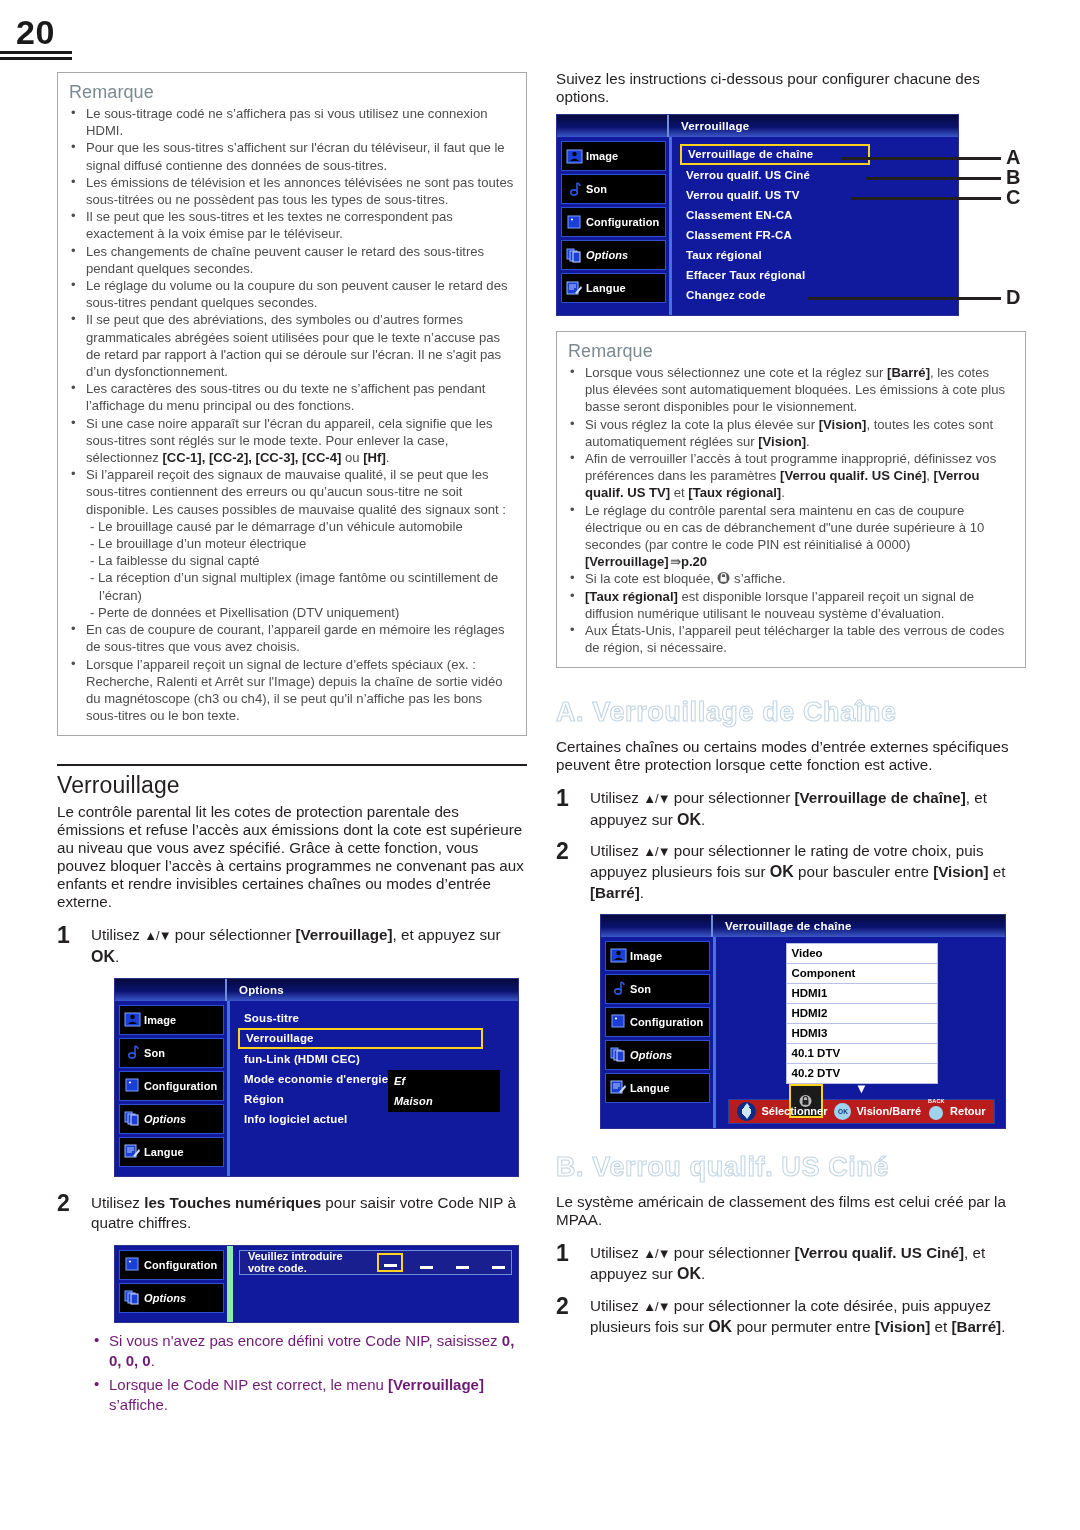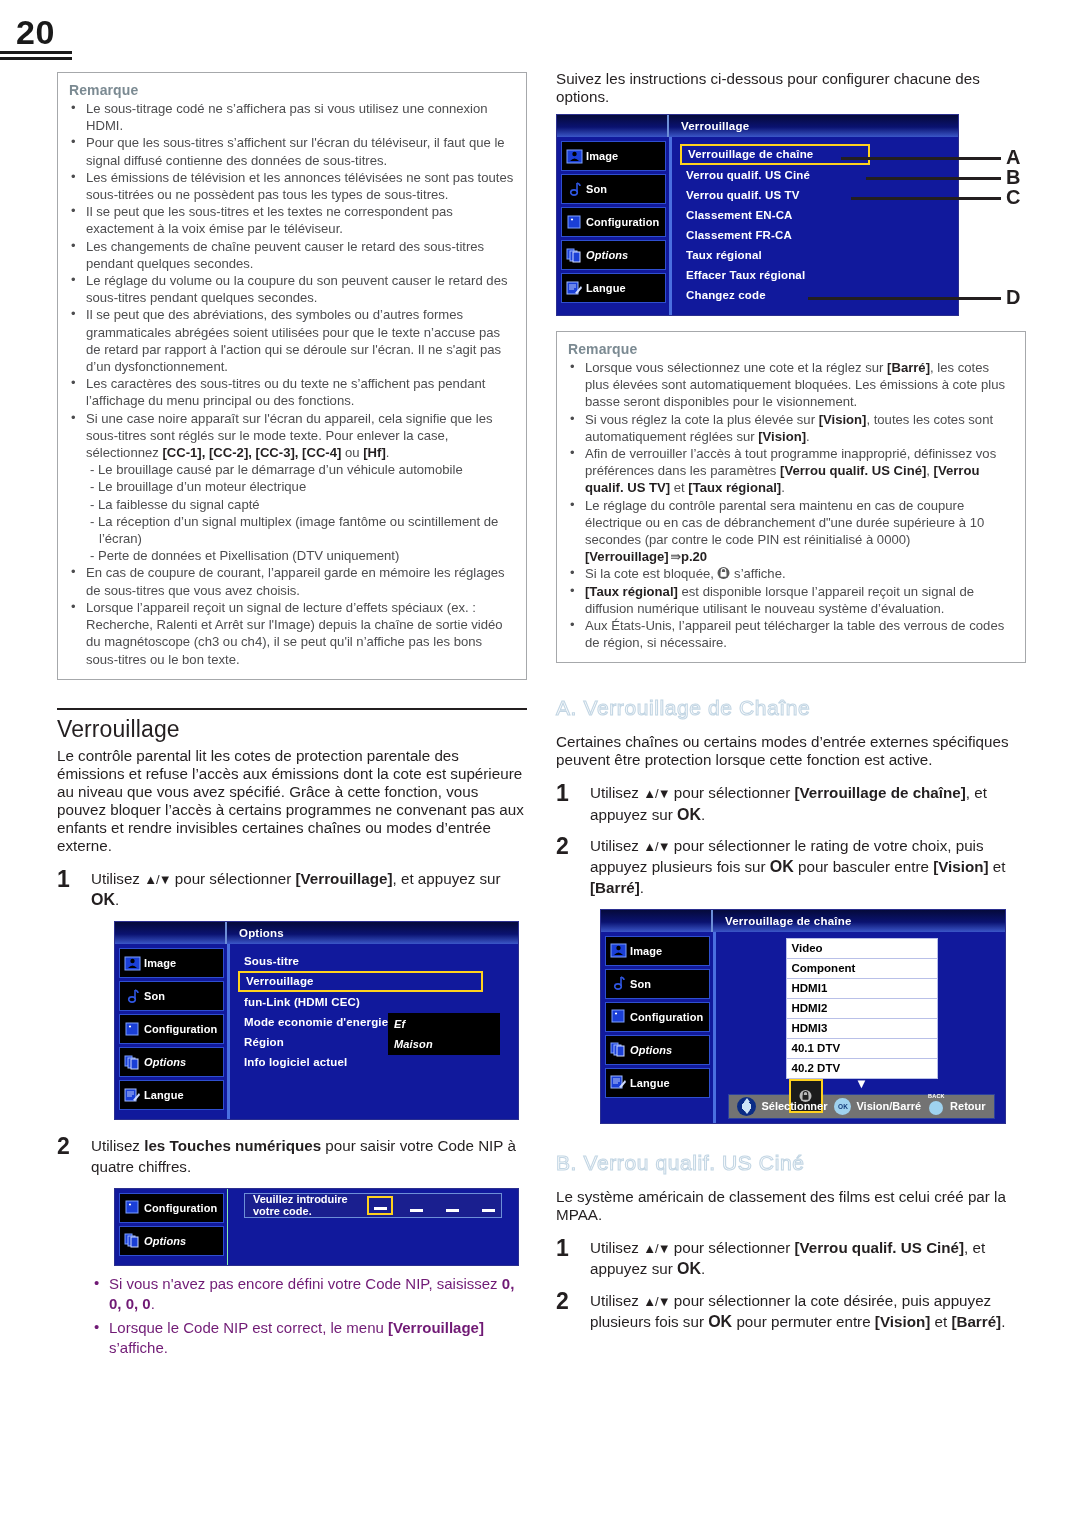--- a/index.html
+++ b/index.html
@@ -25,21 +25,21 @@
   .col-left  { position: absolute; left: 57px;  top: 72px;  width: 470px; }
   .col-right { position: absolute; left: 556px; top: 70px;  width: 470px; }
 
   
   .note-box {
     border: 1px solid #a6a8ab;
     padding: 9px 12px 11px 11px;
     background: #fff;
   }
   .note-title {
-    color: #7b8a92; font-size: 14px; font-weight: 700;
+    color: #7b8a92; font-size: 18px; font-weight: 400;
     margin-bottom: 2px; letter-spacing: .1px;
   }
   ul.note-list { list-style: none; }
   ul.note-list > li {
     position: relative; padding-left: 17px;
     font-size: 13.1px; line-height: 17.2px;
     color: #4d4d4f; margin-bottom: 0px;
   }
   ul.note-list > li::before {
     content: "\2022"; position: absolute; left: 2px; top: -1px;
@@ -67,21 +67,21 @@
     font-size: 23px; font-weight: 700; line-height: 20px;
     width: 34px; flex: 0 0 34px; color: #231f20;
   }
   .step-txt { font-size: 15.2px; line-height: 20.3px; flex: 1; }
   .step-txt b { font-weight: 700; }
   .arrows { font-size: 13px; letter-spacing: -1px; }
   .ok { font-weight: 700; font-size: 16px; }
 
   
   h3.outline-head {
-    font-size: 21px; font-weight: 400; letter-spacing: .6px;
+    font-size: 27px; font-weight: 700; letter-spacing: .6px;
     color: #ffffff;
     -webkit-text-stroke: 1.1px #c3d6e4;
     margin: 0 0 9px 0;
     line-height: 33px;
   }
 
   
   ul.plain { list-style: none; margin-top: 8px; margin-left: 36px; }
   ul.plain > li {
     position: relative; padding-left: 16px;
@@ -173,21 +173,21 @@
     width: 34px; flex: 0 0 34px; margin-left: 3px;
     background: #1b1b1b; border: 1px solid #b9c0e8;
     display:flex; align-items:center; justify-content:center;
   }
   .cl-box.sel { border: 2px solid #ffd21e; background: #1b1b1b; }
   .cl-down {
     text-align: center; color: #ffffff; font-size: 13px; line-height: 11px;
     margin-top: 1px;
   }
   .cl-bar {
-    margin: 5px 4px 0 4px; background: #737373; height: 25px;
+    margin: 5px 4px 0 4px; background: #b91c1c; height: 25px;
     display: flex; align-items: center; justify-content: center; gap: 7px;
     color: #ffffff; font-size: 11px; font-weight: 700;
     border: 1px solid #2b3fa0;
   }
   .cl-bar .seg { display:flex; align-items:center; gap:5px; }
   .dpad {
     width: 19px; height: 19px; border-radius: 50%;
     background: radial-gradient(circle at 50% 50%, #cfe6f7 0 34%, #0b2c86 36% 100%);
     position: relative; flex: 0 0 19px;
   }
@@ -206,21 +206,21 @@
   .backbtn .dot {
     width: 14px; height: 14px; border-radius: 50%; background: #9fd2ef;
     position: absolute; bottom: 0; left: 1px;
   }
   .backbtn .lbl {
     position: absolute; top: -5px; left: 0px; font-size: 5.5px;
     color: #ffffff; font-weight: 700; letter-spacing: .2px;
   }
 
   
-  .pin-main { flex: 1; background: #11199c; border-left: 1px solid #86efac; padding: 4px 16px; }
+  .pin-main { flex: 1; background: #11199c; border-left: 6px solid #86efac; padding: 4px 6px; }
   .pin-bar {
     background: #1a1f8f; border: 1px solid #6d8fd8;
     height: 25px; display: flex; align-items: center; padding-left: 8px;
     color: #ffffff; font-size: 11px; font-weight: 700;
   }
   .pin-digits { display: flex; align-items: center; margin-left: 18px; gap: 10px; }
   .pin-cell {
     width: 26px; height: 19px; position: relative;
     display: flex; align-items: flex-end; justify-content: center;
   }
@@ -252,20 +252,21 @@
         <li>Pour que les sous-titres s’affichent sur l'écran du téléviseur, il faut que le signal diffusé contienne des données de sous-titres.</li>
         <li>Les émissions de télévision et les annonces télévisées ne sont pas toutes sous-titrées ou ne possèdent pas tous les types de sous-titres.</li>
         <li>Il se peut que les sous-titres et les textes ne correspondent pas exactement à la voix émise par le téléviseur.</li>
         <li>Les changements de chaîne peuvent causer le retard des sous-titres pendant quelques secondes.</li>
         <li>Le réglage du volume ou la coupure du son peuvent causer le retard des sous-titres pendant quelques secondes.</li>
         <li>Il se peut que des abréviations, des symboles ou d’autres formes grammaticales abrégées soient utilisées pour que le texte n’accuse pas de retard par rapport à l'action qui se déroule sur l'écran. Il ne s'agit pas d’un dysfonctionnement.</li>
         <li>Les caractères des sous-titres ou du texte ne s’affichent pas pendant l’affichage du menu principal ou des fonctions.</li>
         <li>
           <span>Si une case noire apparaît sur l'écran du appareil, cela signifie que les sous-titres sont réglés sur le mode texte. Pour enlever la case, sélectionnez </span><b>[CC-1], [CC-2], [CC-3], [CC-4]</b><span> ou </span><b>[Hf]</b><span>.</span>
         </li>
+        <li>Si l’appareil reçoit des signaux de mauvaise qualité, il se peut que les sous-titres contiennent des erreurs ou qu’aucun sous-titre ne soit disponible. Les causes possibles de mauvaise qualité des signaux sont :</li>
         <li class="nobullet sub">- Le brouillage causé par le démarrage d’un véhicule automobile</li>
         <li class="nobullet sub">- Le brouillage d’un moteur électrique</li>
         <li class="nobullet sub">- La faiblesse du signal capté</li>
         <li class="nobullet sub">- La réception d’un signal multiplex (image fantôme ou scintillement de l’écran)</li>
         <li class="nobullet sub">- Perte de données et Pixellisation (DTV uniquement)</li>
         <li>En cas de coupure de courant, l’appareil garde en mémoire les réglages de sous-titres que vous avez choisis.</li>
         <li>Lorsque l’appareil reçoit un signal de lecture d’effets spéciaux (ex. : Recherche, Ralenti et Arrêt sur l'Image) depuis la chaîne de sortie vidéo du magnétoscope (ch3 ou ch4), il se peut qu'il n’affiche pas les bons sous-titres ou le bon texte.</li>
       </ul>
     </div>
 

